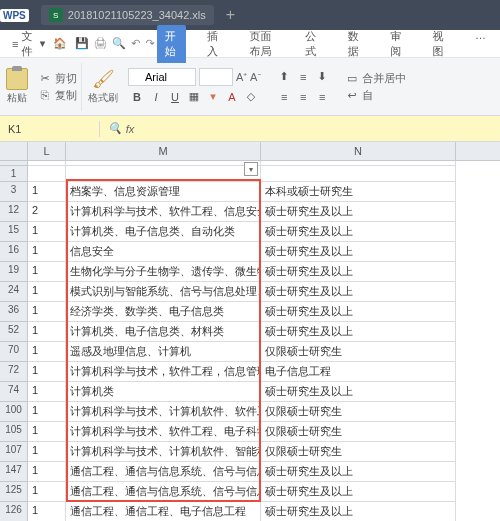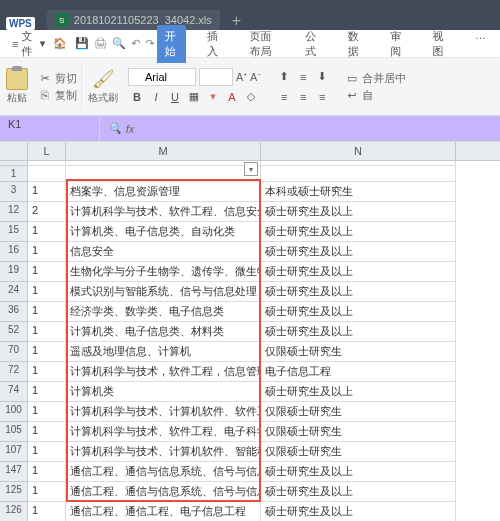--- a/index.html
+++ b/index.html
@@ -1,17 +1,17 @@
 <!DOCTYPE html>
 <html><head>
 <meta charset="utf-8">
 <style>
 * { margin: 0; padding: 0; box-sizing: border-box; font-family: "Microsoft YaHei", Arial, sans-serif; }
 body { background: #fff; font-size: 11px; overflow: hidden; width: 500px; height: 521px; }
-.titlebar { background: #404a58; color: #c8c8c8; height: 30px; display: flex; align-items: flex-end; padding: 0 6px; font-size: 11px; }
+.titlebar { background: #404a58; color: #c8c8c8; height: 30px; display: flex; align-items: center; padding: 0 0; font-size: 11px; }
 .wps-logo { background: #fff; color: #2b579a; font-weight: bold; padding: 1px 3px; font-size: 10px; margin-right: 8px; border-radius: 2px; }
 .doc-tab { display: flex; align-items: center; gap: 5px; background: #4f5866; padding: 3px 8px; border-radius: 3px; margin-left: 4px; }
 .xls-icon { width: 14px; height: 14px; background: #1e7145; color: #fff; font-size: 8px; display: flex; align-items: center; justify-content: center; border-radius: 2px; }
 .plus-tab { margin-left: 12px; color: #aaa; font-size: 16px; }
 .menubar { background: #fff; height: 28px; display: flex; align-items: center; padding: 0 6px; gap: 2px; border-bottom: 1px solid #e5e5e5; font-size: 11px; color: #555; }
 .file-menu { display: flex; align-items: center; gap: 3px; padding: 2px 6px; }
 .home-icon { width: 14px; height: 14px; color: #888; }
 .quick-icons { display: flex; gap: 5px; margin-left: 6px; }
 .quick-icons span { color: #888; font-size: 11px; }
 .ribbon-tabs { display: flex; gap: 13px; margin-left: 0; }
@@ -21,21 +21,21 @@
 .rb-group { display: flex; flex-direction: column; gap: 2px; padding: 0 4px; border-right: 1px solid #e2e5e9; height: 48px; justify-content: center; }
 .rb-row { display: flex; gap: 3px; align-items: center; color: #666; }
 .rb-ico { width: 14px; height: 14px; display: inline-flex; align-items: center; justify-content: center; font-size: 11px; }
 .paste-btn { display: flex; flex-direction: column; align-items: center; color: #666; font-size: 10px; gap: 1px; }
 .paste-ico { width: 22px; height: 22px; background: #e8d38a; border: 1px solid #c0a850; border-radius: 2px; position: relative; }
 .paste-ico::before { content: ""; position: absolute; top: -3px; left: 5px; width: 10px; height: 5px; background: #999; border-radius: 2px 2px 0 0; }
 .font-sel, .size-sel { border: 1px solid #d0d4da; background: #fff; font-size: 11px; padding: 1px 16px; height: 18px; }
 .font-sel { width: 68px; } .size-sel { width: 30px; }
 .btn-group { display: flex; gap: 1px; }
 .btn-group .b { width: 18px; height: 18px; display: flex; align-items: center; justify-content: center; color: #555; font-size: 11px; }
-.cellref-bar { height: 26px; display: flex; border-bottom: 1px solid #d5d8dd; background: #c4b5fd; }
+.cellref-bar { height: 26px; display: flex; align-items: center; border-bottom: 1px solid #d5d8dd; background: #fef9c3; }
 .name-box { width: 100px; border-right: 1px solid #d5d8dd; padding: 2px 8px; font-size: 11px; color: #444; }
 .fx { padding: 0 8px; color: #666; font-style: italic; display: flex; align-items: center; gap: 4px; }
 .grid { position: relative; background: #fff; }
 .col-headers { display: grid; grid-template-columns: 28px 38px 195px 195px; background: #e8ebef; border-bottom: 1px solid #c5c9cf; }
 .col-h { border-right: 1px solid #c5c9cf; text-align: center; font-size: 11px; color: #555; padding: 3px 0; }
 .rows { }
 .row { display: grid; grid-template-columns: 28px 38px 195px 195px; }
 .row-h { background: #e8ebef; border-right: 1px solid #c5c9cf; border-bottom: 1px solid #c5c9cf; text-align: center; font-size: 10px; color: #555; padding: 2px 0; }
 .cell { border-right: 1px solid #d8dbdf; border-bottom: 1px solid #d8dbdf; padding: 2px 4px; font-size: 11px; color: #333; white-space: nowrap; overflow: hidden; }
 .red-outline { position: absolute; border: 2px solid #e74c3c; pointer-events: none; }

